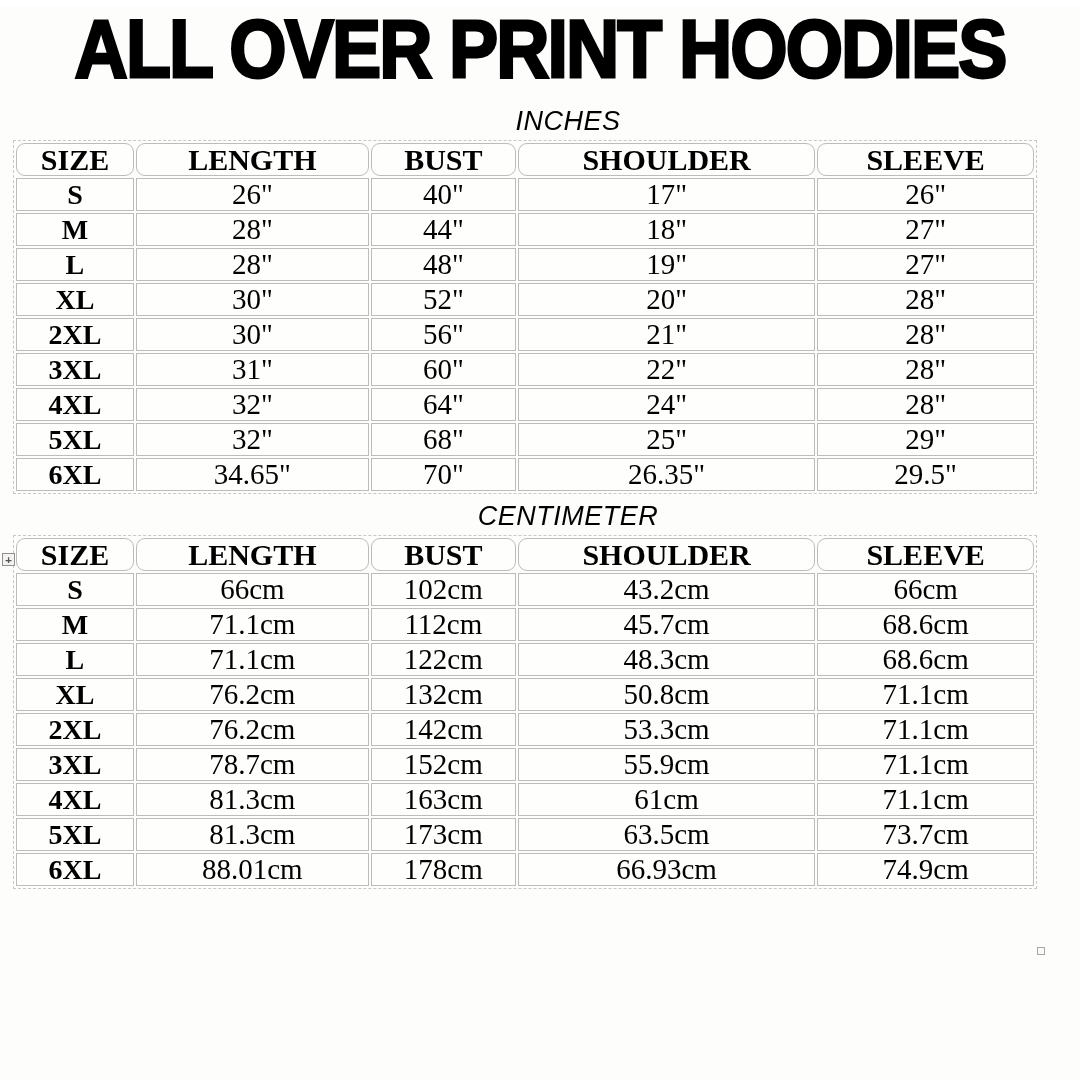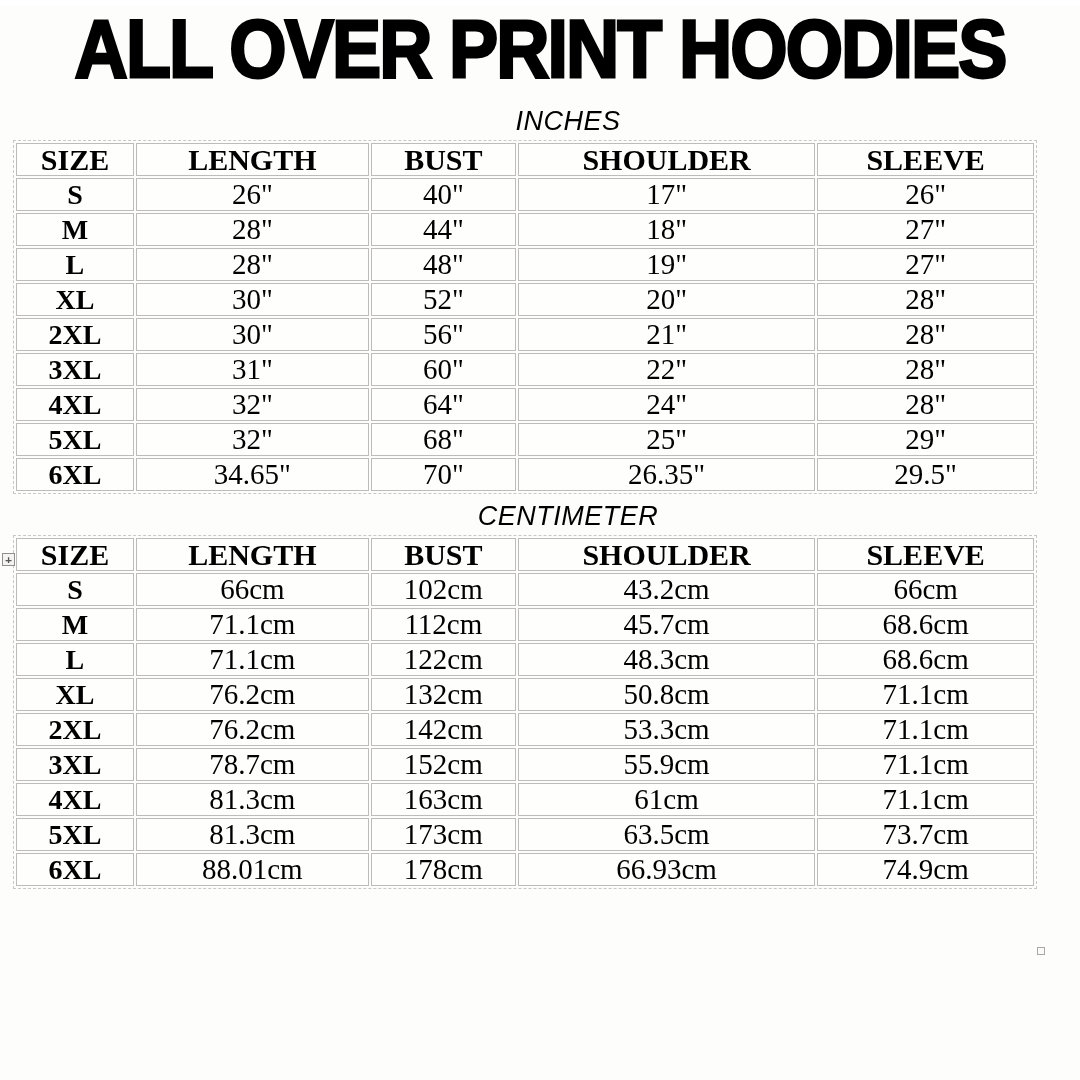--- a/index.html
+++ b/index.html
@@ -66,20 +66,21 @@
     text-align: center;
     vertical-align: middle;
     font-size: 29px;
     line-height: 31px;
     white-space: nowrap;
     overflow: hidden;
   }
   table.size-chart thead th {
     font-weight: 700;
     font-size: 30px;
+    border-radius: 9px;
   }
   table.size-chart tbody th { 
     font-weight: 700;
     font-size: 28px;
   }
   table.size-chart tbody td { font-weight: 400; }
   
   .move-handle {
     position: absolute;
     left: 2px; top: 547px;

